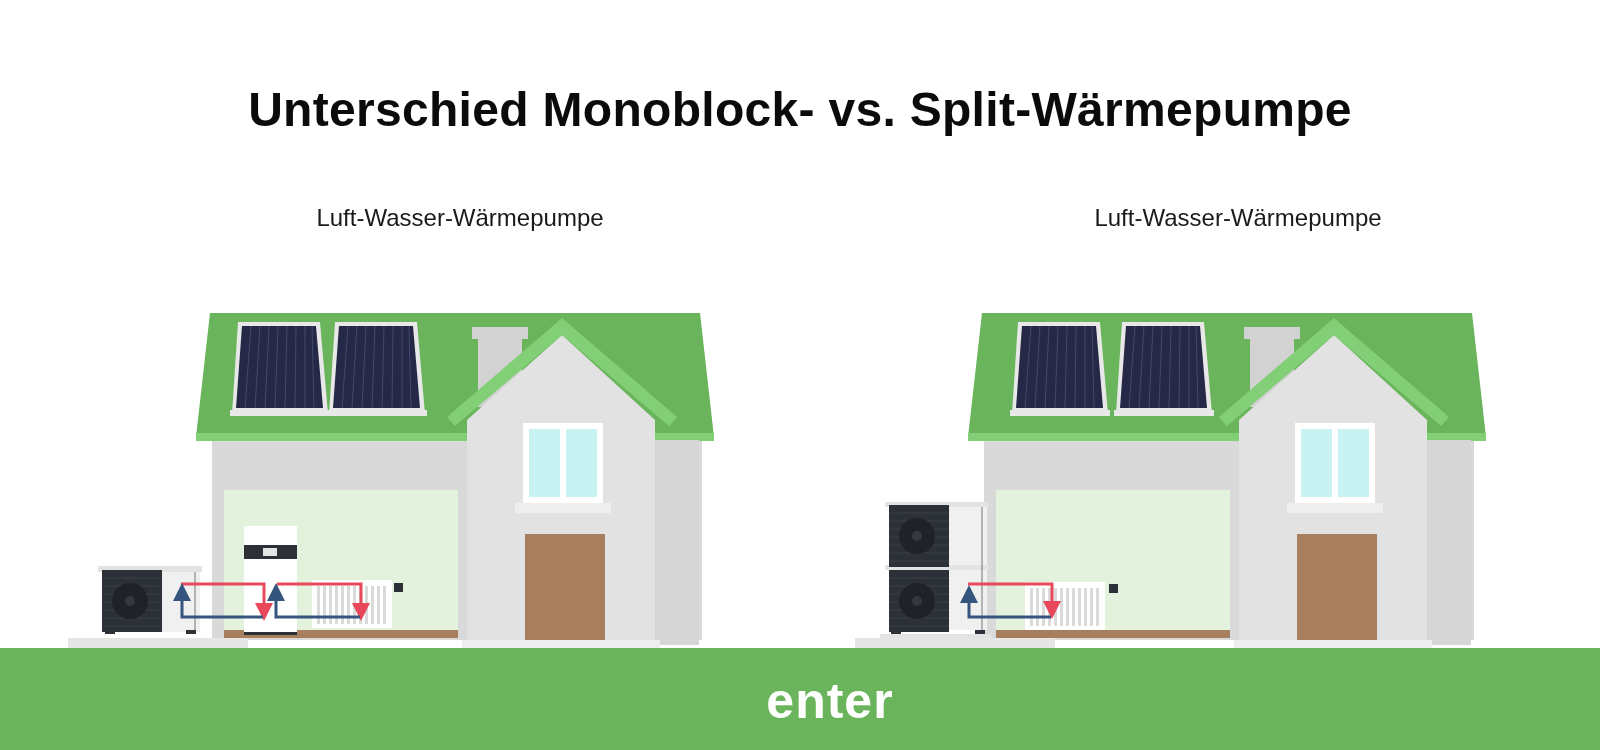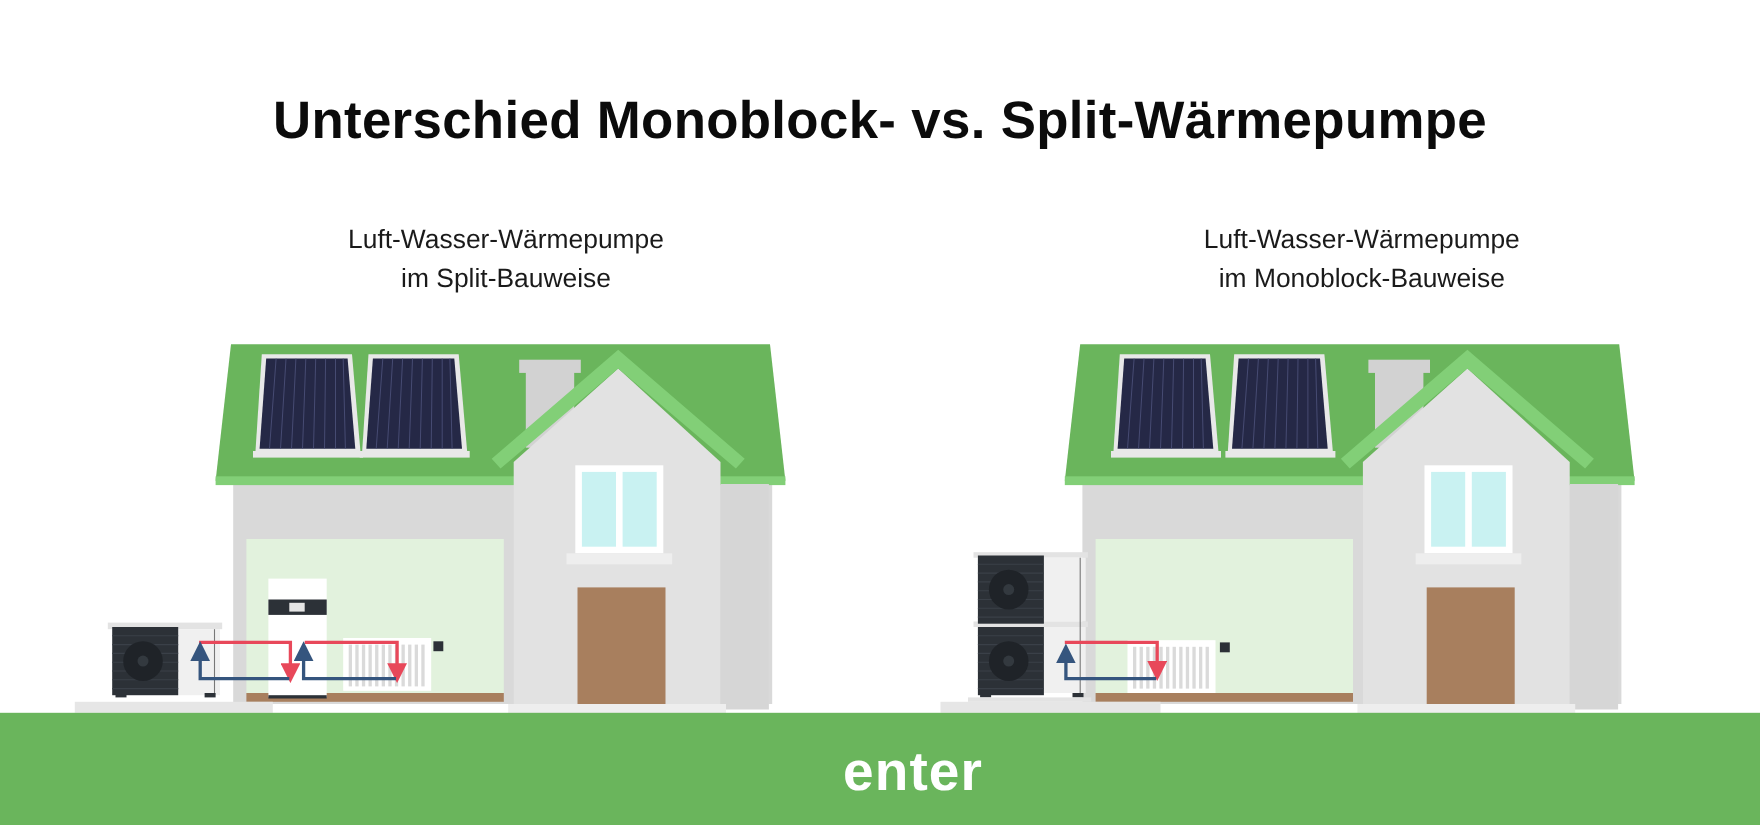--- a/index.html
+++ b/index.html
@@ -31,25 +31,23 @@
     margin-left: 30px;
   }
 </style>
 </head>
 <body>
 
 <div class="title">Unterschied Monoblock- vs. Split-Wärmepumpe</div>
 
 <div class="subtitle left">
   <div>Luft-Wasser-Wärmepumpe</div>
-  <div>im Split-Bauweise</div>
 </div>
 <div class="subtitle right">
   <div>Luft-Wasser-Wärmepumpe</div>
-  <div>im Monoblock-Bauweise</div>
 </div>
 
 <svg class="scene" width="1600" height="750" viewBox="0 0 1600 750">
   <defs>
     <marker id="arrRed" markerWidth="6" markerHeight="6" refX="3" refY="3" orient="auto">
       <path d="M0,0 L6,3 L0,6 Z" fill="#e8485a"></path>
     </marker>
     <marker id="arrBlue" markerWidth="6" markerHeight="6" refX="3" refY="3" orient="auto">
       <path d="M0,0 L6,3 L0,6 Z" fill="#35557e"></path>
     </marker>

